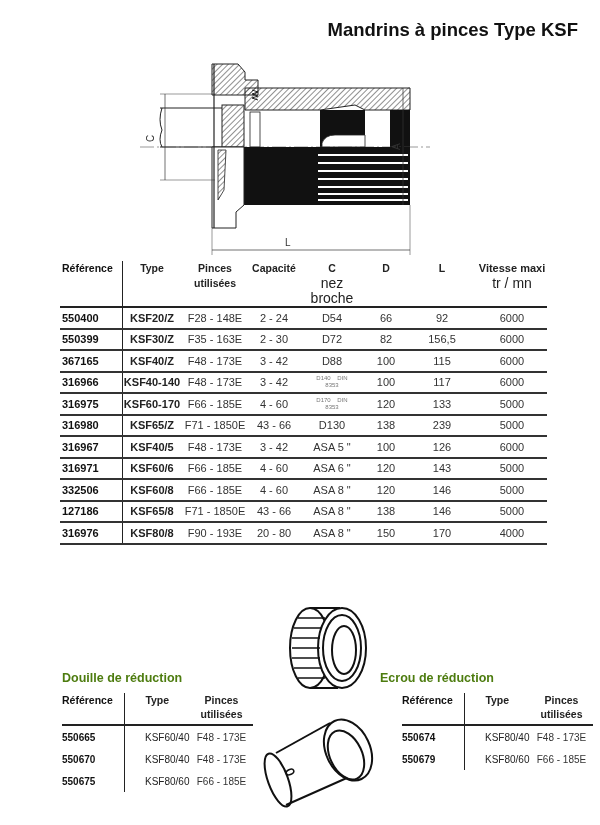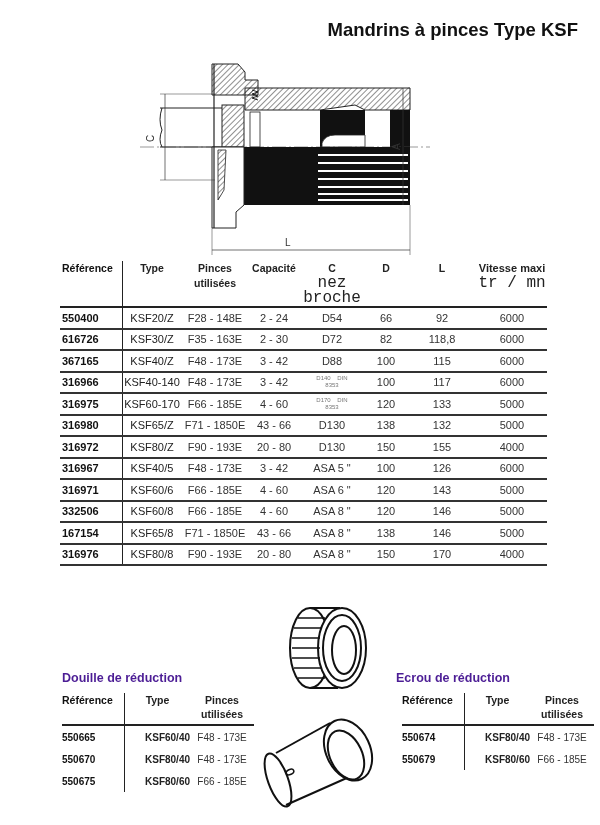--- a/index.html
+++ b/index.html
@@ -10,32 +10,32 @@
   .drawing { position: absolute; left: 140px; top: 50px; width: 290px; height: 210px; }
 
   table.main { position: absolute; left: 60px; top: 261px; border-collapse: collapse; }
   table.main td, table.main th { padding: 0; font-size: 11px; text-align: center; height: 19.5px; }
   table.main th { font-weight: bold; font-size: 10.5px; color: #222; vertical-align: top; line-height: 15px; }
   table.main thead tr th { height: 33px; border-bottom: 2px solid #222; }
   table.main tbody tr td { border-bottom: 2px solid #333; color: #333; }
   table.main td.ref, table.main th.ref { text-align: left; font-weight: bold; color: #111; padding-left: 2px; }
   table.main th.ref { font-weight: bold; }
   table.main .div { border-right: 1.5px solid #222; }
-  table.main td.type { font-weight: normal; color: #222; }
-  .sub { font-weight: normal; font-size: 16px; font-family: Liberation Mono, monospace; }
+  table.main td.type { font-weight: bold; color: #222; }
+  .sub { font-weight: normal; font-size: 14px; }
   .din { font-size: 6px; color: #777; line-height: 7px; display: inline-block; text-align: center; }
 
-  .section-title { position: absolute; font-weight: bold; font-size: 12.5px; color: #4c1d95; }
+  .section-title { position: absolute; font-weight: bold; font-size: 12.5px; color: #4d7c0f; }
   table.small { position: absolute; border-collapse: collapse; }
   table.small th, table.small td { padding: 0; font-size: 10px; text-align: center; }
   table.small th { font-weight: bold; font-size: 10.5px; vertical-align: top; line-height: 14px; height: 31px; border-bottom: 2px solid #222; color: #222; }
   table.small td { height: 22px; color: #333; }
   table.small td.ref, table.small th.ref { text-align: left; font-weight: bold; color: #111; }
   table.small .div { border-right: 1.5px solid #222; }
-  table.small td.type { font-weight: bold; color: #222; padding-left: 20px; }
+  table.small td.type { font-weight: normal; color: #222; padding-left: 20px; }
   .img3d { position: absolute; }
 </style>
 </head>
 <body>
 
 <div class="title">
   <div>Mandrins à pinces Type  KSF</div>
 </div>
 
 <svg class="drawing" viewBox="0 0 290 210" xmlns="http://www.w3.org/2000/svg">
@@ -121,27 +121,27 @@
         <td class="ref div"><span>550400</span></td>
         <td class="type"><span>KSF20/Z</span></td>
         <td><span>F28 - 148E</span></td>
         <td><span>2 - 24</span></td>
         <td><span>D54</span></td>
         <td><span>66</span></td>
         <td><span>92</span></td>
         <td><span>6000</span></td>
       </tr>
       <tr>
-        <td class="ref div"><span>616726</span></td>
+        <td class="ref div"><span>550399</span></td>
         <td class="type"><span>KSF30/Z</span></td>
         <td><span>F35 - 163E</span></td>
         <td><span>2 - 30</span></td>
         <td><span>D72</span></td>
         <td><span>82</span></td>
-        <td><span>118,8</span></td>
+        <td><span>156,5</span></td>
         <td><span>6000</span></td>
       </tr>
       <tr>
         <td class="ref div"><span>367165</span></td>
         <td class="type"><span>KSF40/Z</span></td>
         <td><span>F48 - 173E</span></td>
         <td><span>3 - 42</span></td>
         <td><span>D88</span></td>
         <td><span>100</span></td>
         <td><span>115</span></td>
@@ -167,32 +167,22 @@
         <td><span>133</span></td>
         <td><span>5000</span></td>
       </tr>
       <tr>
         <td class="ref div"><span>316980</span></td>
         <td class="type"><span>KSF65/Z</span></td>
         <td><span>F71 - 1850E</span></td>
         <td><span>43 - 66</span></td>
         <td><span>D130</span></td>
         <td><span>138</span></td>
-        <td><span>132</span></td>
-        <td><span>5000</span></td>
-      </tr>
-      <tr>
-        <td class="ref div"><span>316972</span></td>
-        <td class="type"><span>KSF80/Z</span></td>
-        <td><span>F90 - 193E</span></td>
-        <td><span>20 - 80</span></td>
-        <td><span>D130</span></td>
-        <td><span>150</span></td>
-        <td><span>155</span></td>
-        <td><span>4000</span></td>
+        <td><span>239</span></td>
+        <td><span>5000</span></td>
       </tr>
       <tr>
         <td class="ref div"><span>316967</span></td>
         <td class="type"><span>KSF40/5</span></td>
         <td><span>F48 - 173E</span></td>
         <td><span>3 - 42</span></td>
         <td><span>ASA  5 "</span></td>
         <td><span>100</span></td>
         <td><span>126</span></td>
         <td><span>6000</span></td>
@@ -211,21 +201,21 @@
         <td class="ref div"><span>332506</span></td>
         <td class="type"><span>KSF60/8</span></td>
         <td><span>F66 - 185E</span></td>
         <td><span>4 - 60</span></td>
         <td><span>ASA  8 "</span></td>
         <td><span>120</span></td>
         <td><span>146</span></td>
         <td><span>5000</span></td>
       </tr>
       <tr>
-        <td class="ref div"><span>167154</span></td>
+        <td class="ref div"><span>127186</span></td>
         <td class="type"><span>KSF65/8</span></td>
         <td><span>F71 - 1850E</span></td>
         <td><span>43 - 66</span></td>
         <td><span>ASA  8 "</span></td>
         <td><span>138</span></td>
         <td><span>146</span></td>
         <td><span>5000</span></td>
       </tr>
       <tr>
         <td class="ref div"><span>316976</span></td>
@@ -264,21 +254,21 @@
         <td><span>F48 - 173E</span></td>
       </tr>
       <tr>
         <td class="ref div"><span>550675</span></td>
         <td class="type"><span>KSF80/60</span></td>
         <td><span>F66 - 185E</span></td>
       </tr>
     </tbody>
 </table>
 
-<div class="section-title" style="left:396px; top:671px;">Ecrou de réduction</div>
+<div class="section-title" style="left:380px; top:671px;">Ecrou de réduction</div>
 <table class="small" style="left:402px; top:693px;">
   <thead>
     <tr>
       <th class="ref div" style="width:62px">Référence</th>
       <th style="width:56px">Type</th>
       <th style="width:64px">
           <div>Pinces</div>
           <div>utilisées</div>
         </th>
     </tr>

